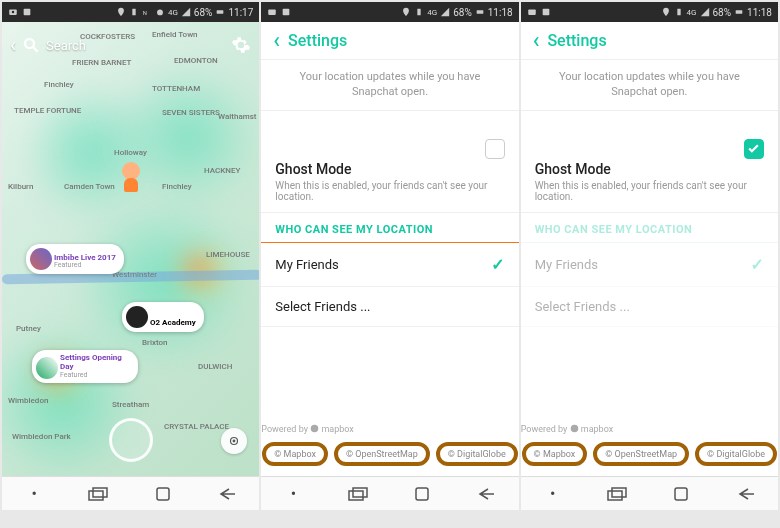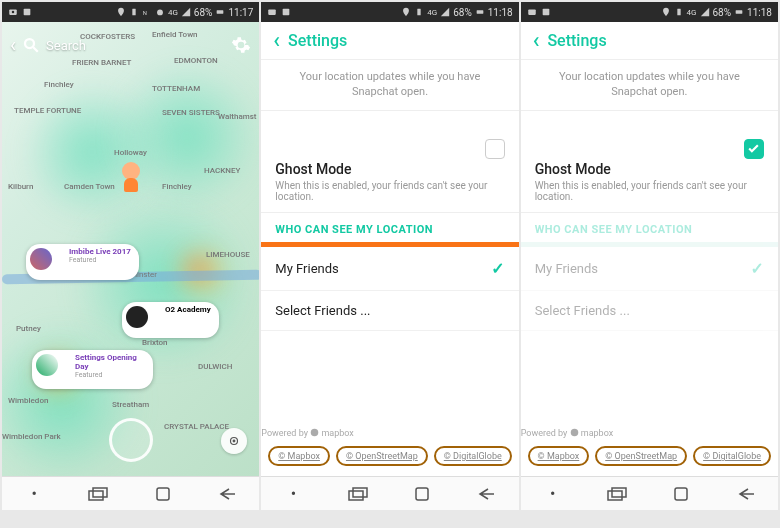--- a/index.html
+++ b/index.html
@@ -28,46 +28,46 @@
 .search-bar { position: absolute; top: 8px; left: 8px; right: 8px; height: 30px; display: flex; align-items: center; gap: 6px; z-index: 10; }
 .back-chev { color: #fff; font-size: 20px; text-shadow: 0 1px 2px rgba(0,0,0,0.3); }
 .search-ico { width: 18px; height: 18px; }
 .search-text { color: #fff; font-size: 13px; font-weight: 400; text-shadow: 0 1px 2px rgba(0,0,0,0.3); flex: 1; }
 .gear-ico { width: 20px; height: 20px; }
 
 .bitmoji { position: absolute; width: 22px; height: 34px; }
 .bitmoji-head { width: 18px; height: 18px; background: #ffb380; border-radius: 50%; margin: 0 auto; }
 .bitmoji-body { width: 14px; height: 14px; background: #ff8533; border-radius: 6px 6px 2px 2px; margin: -2px auto 0; }
 
-.poi-card { position: absolute; background: #fff; border-radius: 14px; padding: 4px 8px 10px 4px; display: flex; align-items: flex-start; gap: 17px; box-shadow: 0 1px 4px rgba(0,0,0,0.25); font-size: 8px; }
+.poi-card { position: absolute; background: #fff; border-radius: 14px; padding: 4px 8px 4px 4px; display: flex; align-items: flex-end; gap: 2px; box-shadow: 0 1px 4px rgba(0,0,0,0.25); font-size: 8px; }
 .poi-avatar { width: 22px; height: 22px; border-radius: 50%; background: #888; flex-shrink: 0; }
 .poi-title { font-weight: 700; line-height: 1.1; }
 .poi-sub { color: #999; font-size: 7px; line-height: 1.1; }
 
 .cam-btn { position: absolute; bottom: 14px; left: 50%; transform: translateX(-50%); width: 44px; height: 44px; border-radius: 50%; border: 3px solid rgba(255,255,255,0.9); background: rgba(255,255,255,0.15); }
 .locate-btn { position: absolute; bottom: 22px; right: 12px; width: 26px; height: 26px; border-radius: 50%; background: rgba(255,255,255,0.9); box-shadow: 0 1px 3px rgba(0,0,0,0.2); display: flex; align-items: center; justify-content: center; }
 
 
 .settings-header { height: 38px; display: flex; align-items: center; padding: 0 12px; gap: 8px; color: #13c9a3; font-size: 16px; font-weight: 500; border-bottom: 1px solid #eee; }
 .info-banner { padding: 10px 22px; color: #999; font-size: 11px; text-align: center; border-bottom: 1px solid #eee; line-height: 1.35; }
 .setting-row { padding: 10px 14px; border-bottom: 1px solid #eee; }
 .row-title { font-size: 14px; color: #222; font-weight: 500; margin-top: 40px; }
 .row-desc { font-size: 10px; color: #999; margin-top: 3px; }
 .checkbox { width: 20px; height: 20px; border: 1.5px solid #ccc; border-radius: 4px; }
 .checkbox.checked { background: #13c9a3; border-color: #13c9a3; display: flex; align-items: center; justify-content: center; }
-.section-label { padding: 10px 14px 6px; color: #13c9a3; font-size: 11px; font-weight: 700; letter-spacing: 0.5px; border-bottom: 5px solid #f97316; }
+.section-label { padding: 10px 14px 6px; color: #13c9a3; font-size: 11px; font-weight: 700; letter-spacing: 0.5px; border-bottom: 1px solid #f97316; }
 .option-row { padding: 12px 14px; display: flex; align-items: center; justify-content: space-between; font-size: 13px; border-bottom: 1px solid #f0f0f0; color: #222;}
 .check-mark { color: #13c9a3; font-size: 16px; font-weight: 700; }
 .disabled { opacity: 0.35; }
 .settings-body { flex: 1; display: flex; flex-direction: column; }
 .spacer { flex: 1; }
 
 .powered { text-align: left; font-size: 9px; color: #aaa; padding: 4px 0; }
 .attribs { display: flex; gap: 6px; padding: 4px 8px 10px; justify-content: center; }
-.attrib-pill { border: 2px solid #a16207; border-radius: 12px; padding: 3px 8px; font-size: 9px; color: #888; white-space: nowrap; text-decoration: underline; }
+.attrib-pill { border: 4px solid #a16207; border-radius: 12px; padding: 3px 8px; font-size: 9px; color: #888; white-space: nowrap; }
 </style>
 </head>
 <body>
 
 <div class="screen">
   <div class="status-bar">
     <div class="status-left">
       <svg class="status-ico" viewBox="0 0 24 24" fill="#ccc">
           <rect x="3" y="6" width="18" height="13" rx="2"></rect>
           <circle cx="12" cy="12" r="3" fill="#2a2a2a"></circle>
@@ -129,21 +129,21 @@
     <span class="map-label" style="left:160px;top:160px">Finchley</span>
     <span class="map-label" style="left:204px;top:228px">LIMEHOUSE</span>
     <span class="map-label" style="left:36px;top:244px">Kensington</span>
     <span class="map-label" style="font-weight:400;left:110px;top:248px">Westminster</span>
     <span class="map-label" style="left:14px;top:302px">Putney</span>
     <span class="map-label" style="left:140px;top:316px">Brixton</span>
     <span class="map-label" style="left:196px;top:340px">DULWICH</span>
     <span class="map-label" style="left:6px;top:374px">Wimbledon</span>
     <span class="map-label" style="left:110px;top:378px">Streatham</span>
     <span class="map-label" style="left:162px;top:400px">CRYSTAL PALACE</span>
-    <span class="map-label" style="left:0;top:410px">Wimbledon Park</span>
+    <span class="map-label" style="left:10px;top:410px">Wimbledon Park</span>
 
     <div class="search-bar">
       <span class="back-chev">‹</span>
       <svg class="search-ico" viewBox="0 0 24 24" fill="none" stroke="#fff" stroke-width="3">
           <circle cx="10" cy="10" r="6"></circle>
           <line x1="15" y1="15" x2="21" y2="21"></line>
         </svg>
       <span class="search-text">Search</span>
       <svg class="gear-ico" viewBox="0 0 24 24" fill="#fff">
           <path d="M12 8a4 4 0 100 8 4 4 0 000-8zm9 4a7 7 0 01-.1 1.2l2 1.6-2 3.4-2.4-.8a7 7 0 01-2 1.2l-.4 2.6h-4l-.4-2.6a7 7 0 01-2-1.2l-2.4.8-2-3.4 2-1.6A7 7 0 013 12a7 7 0 01.1-1.2l-2-1.6 2-3.4 2.4.8a7 7 0 012-1.2L7.9 2.8h4l.4 2.6a7 7 0 012 1.2l2.4-.8 2 3.4-2 1.6c.1.4.1.8.1 1.2z"></path>

